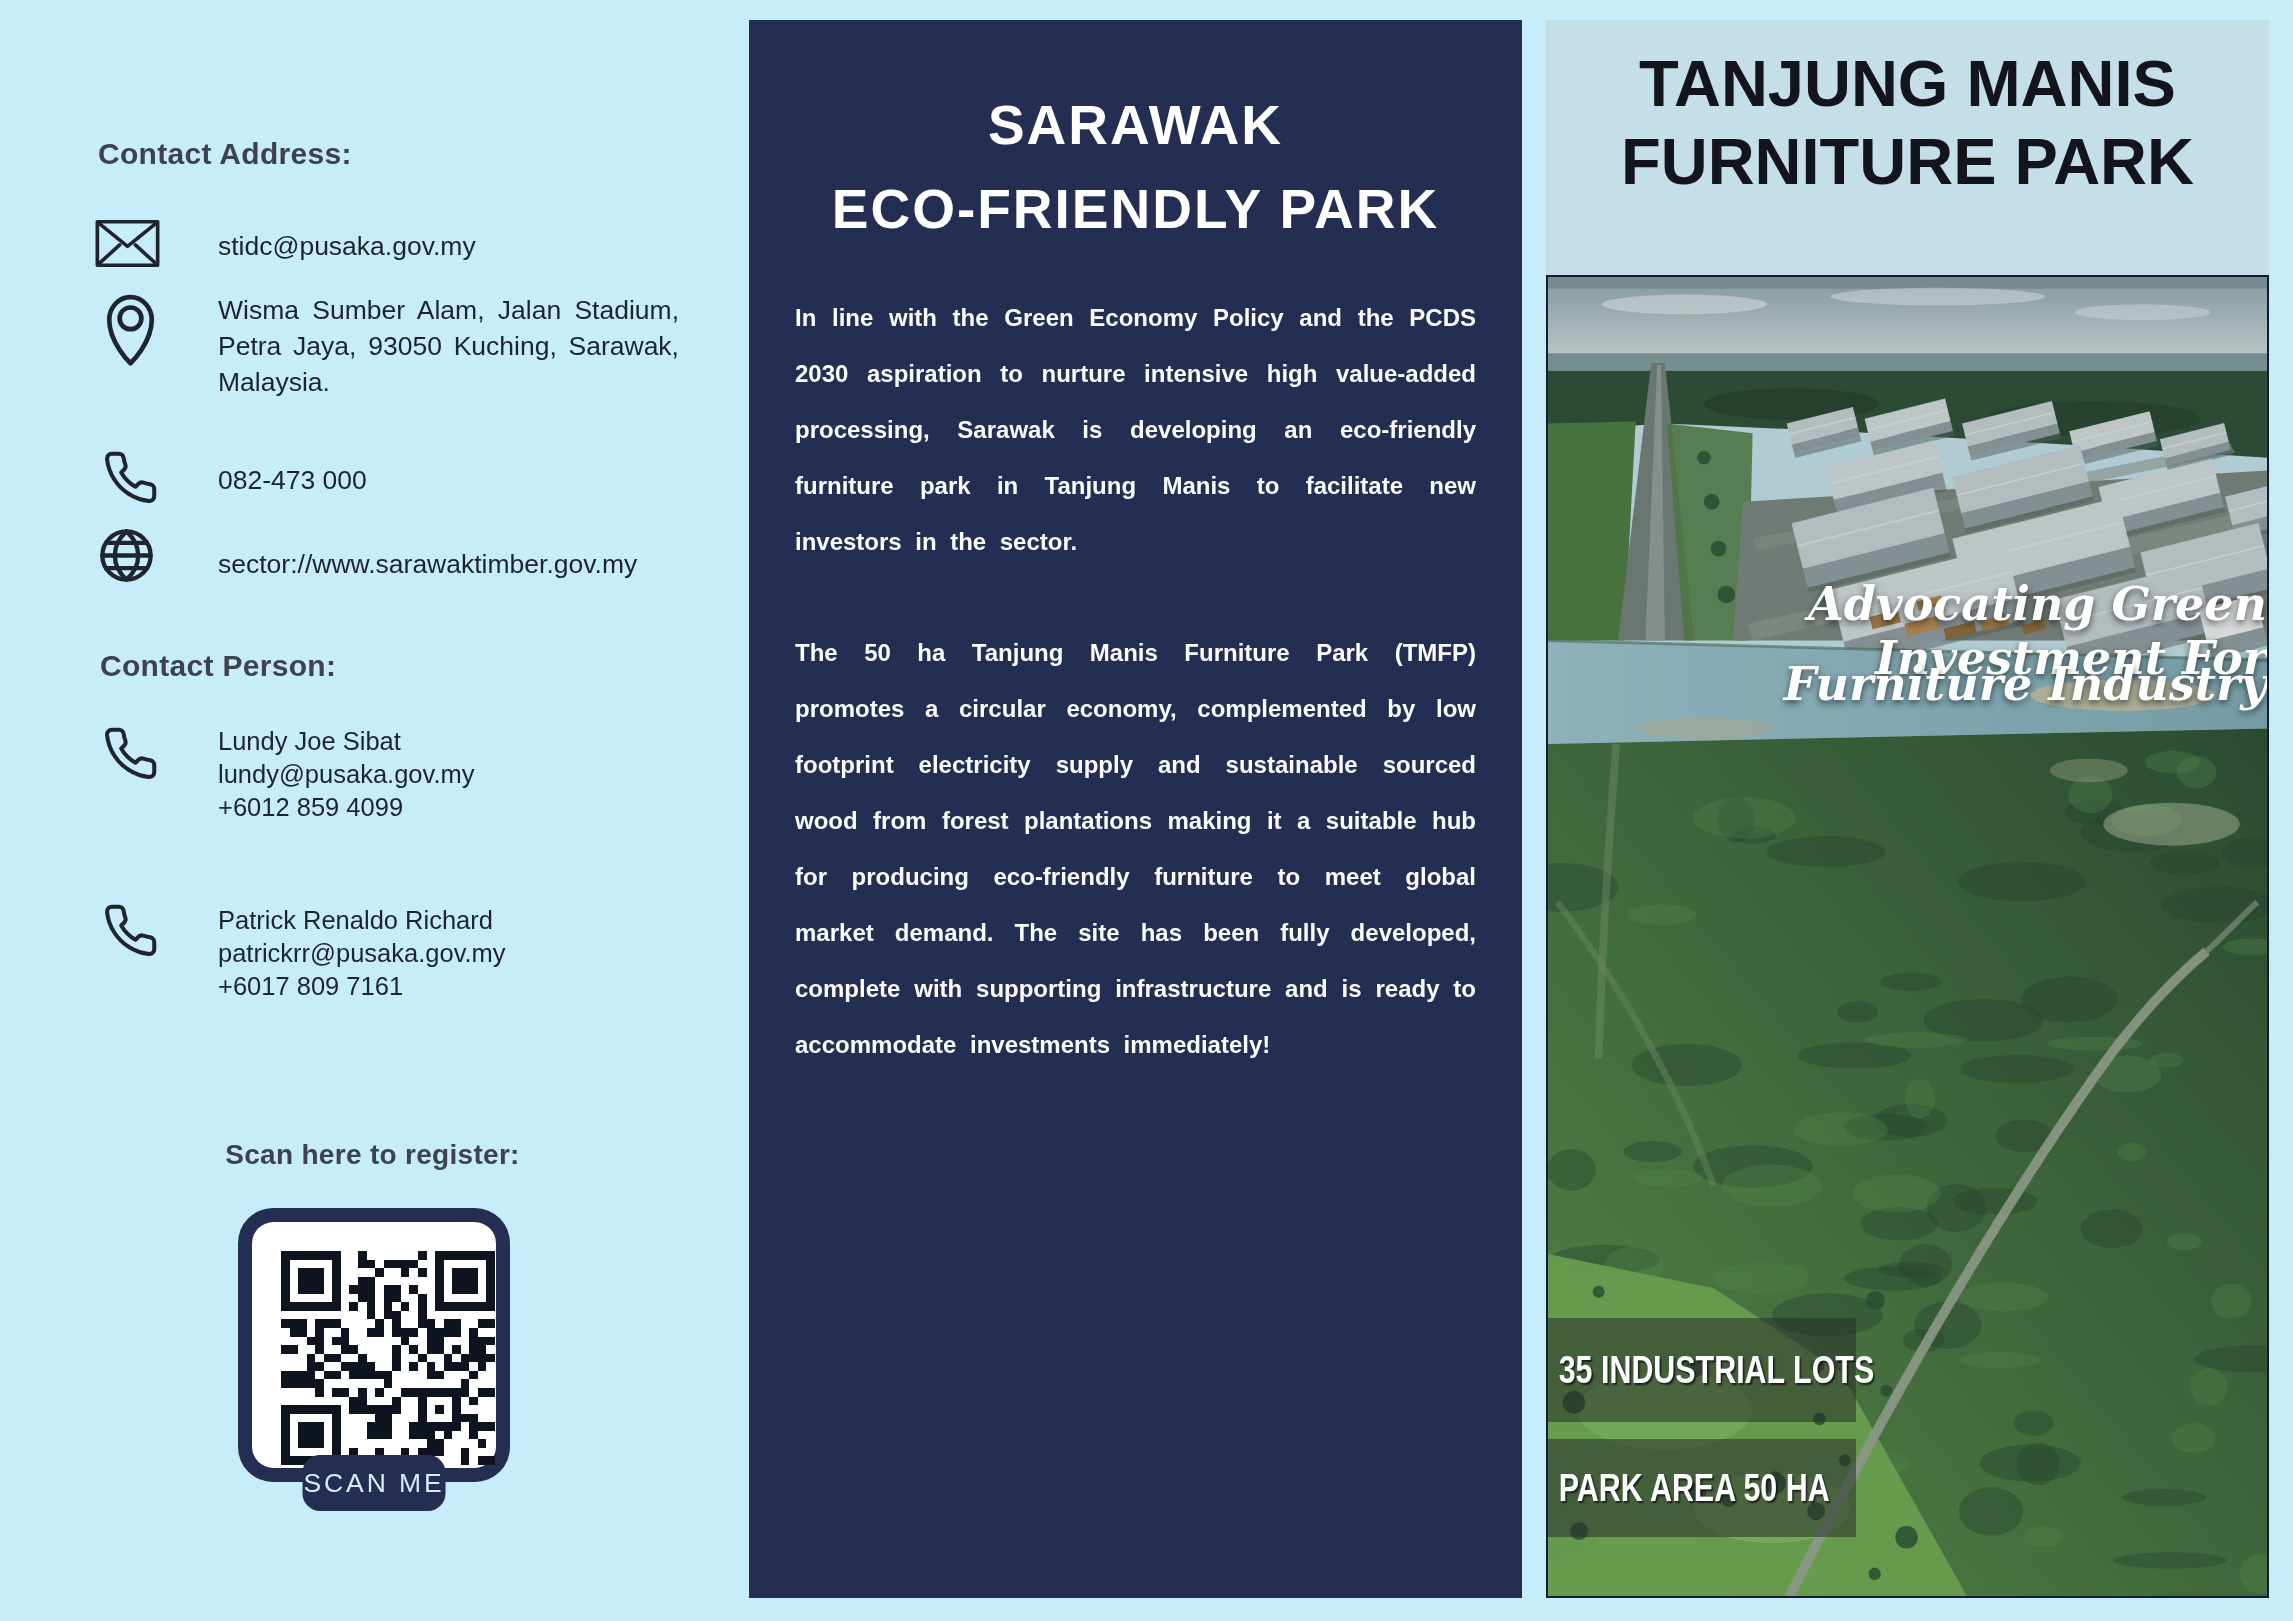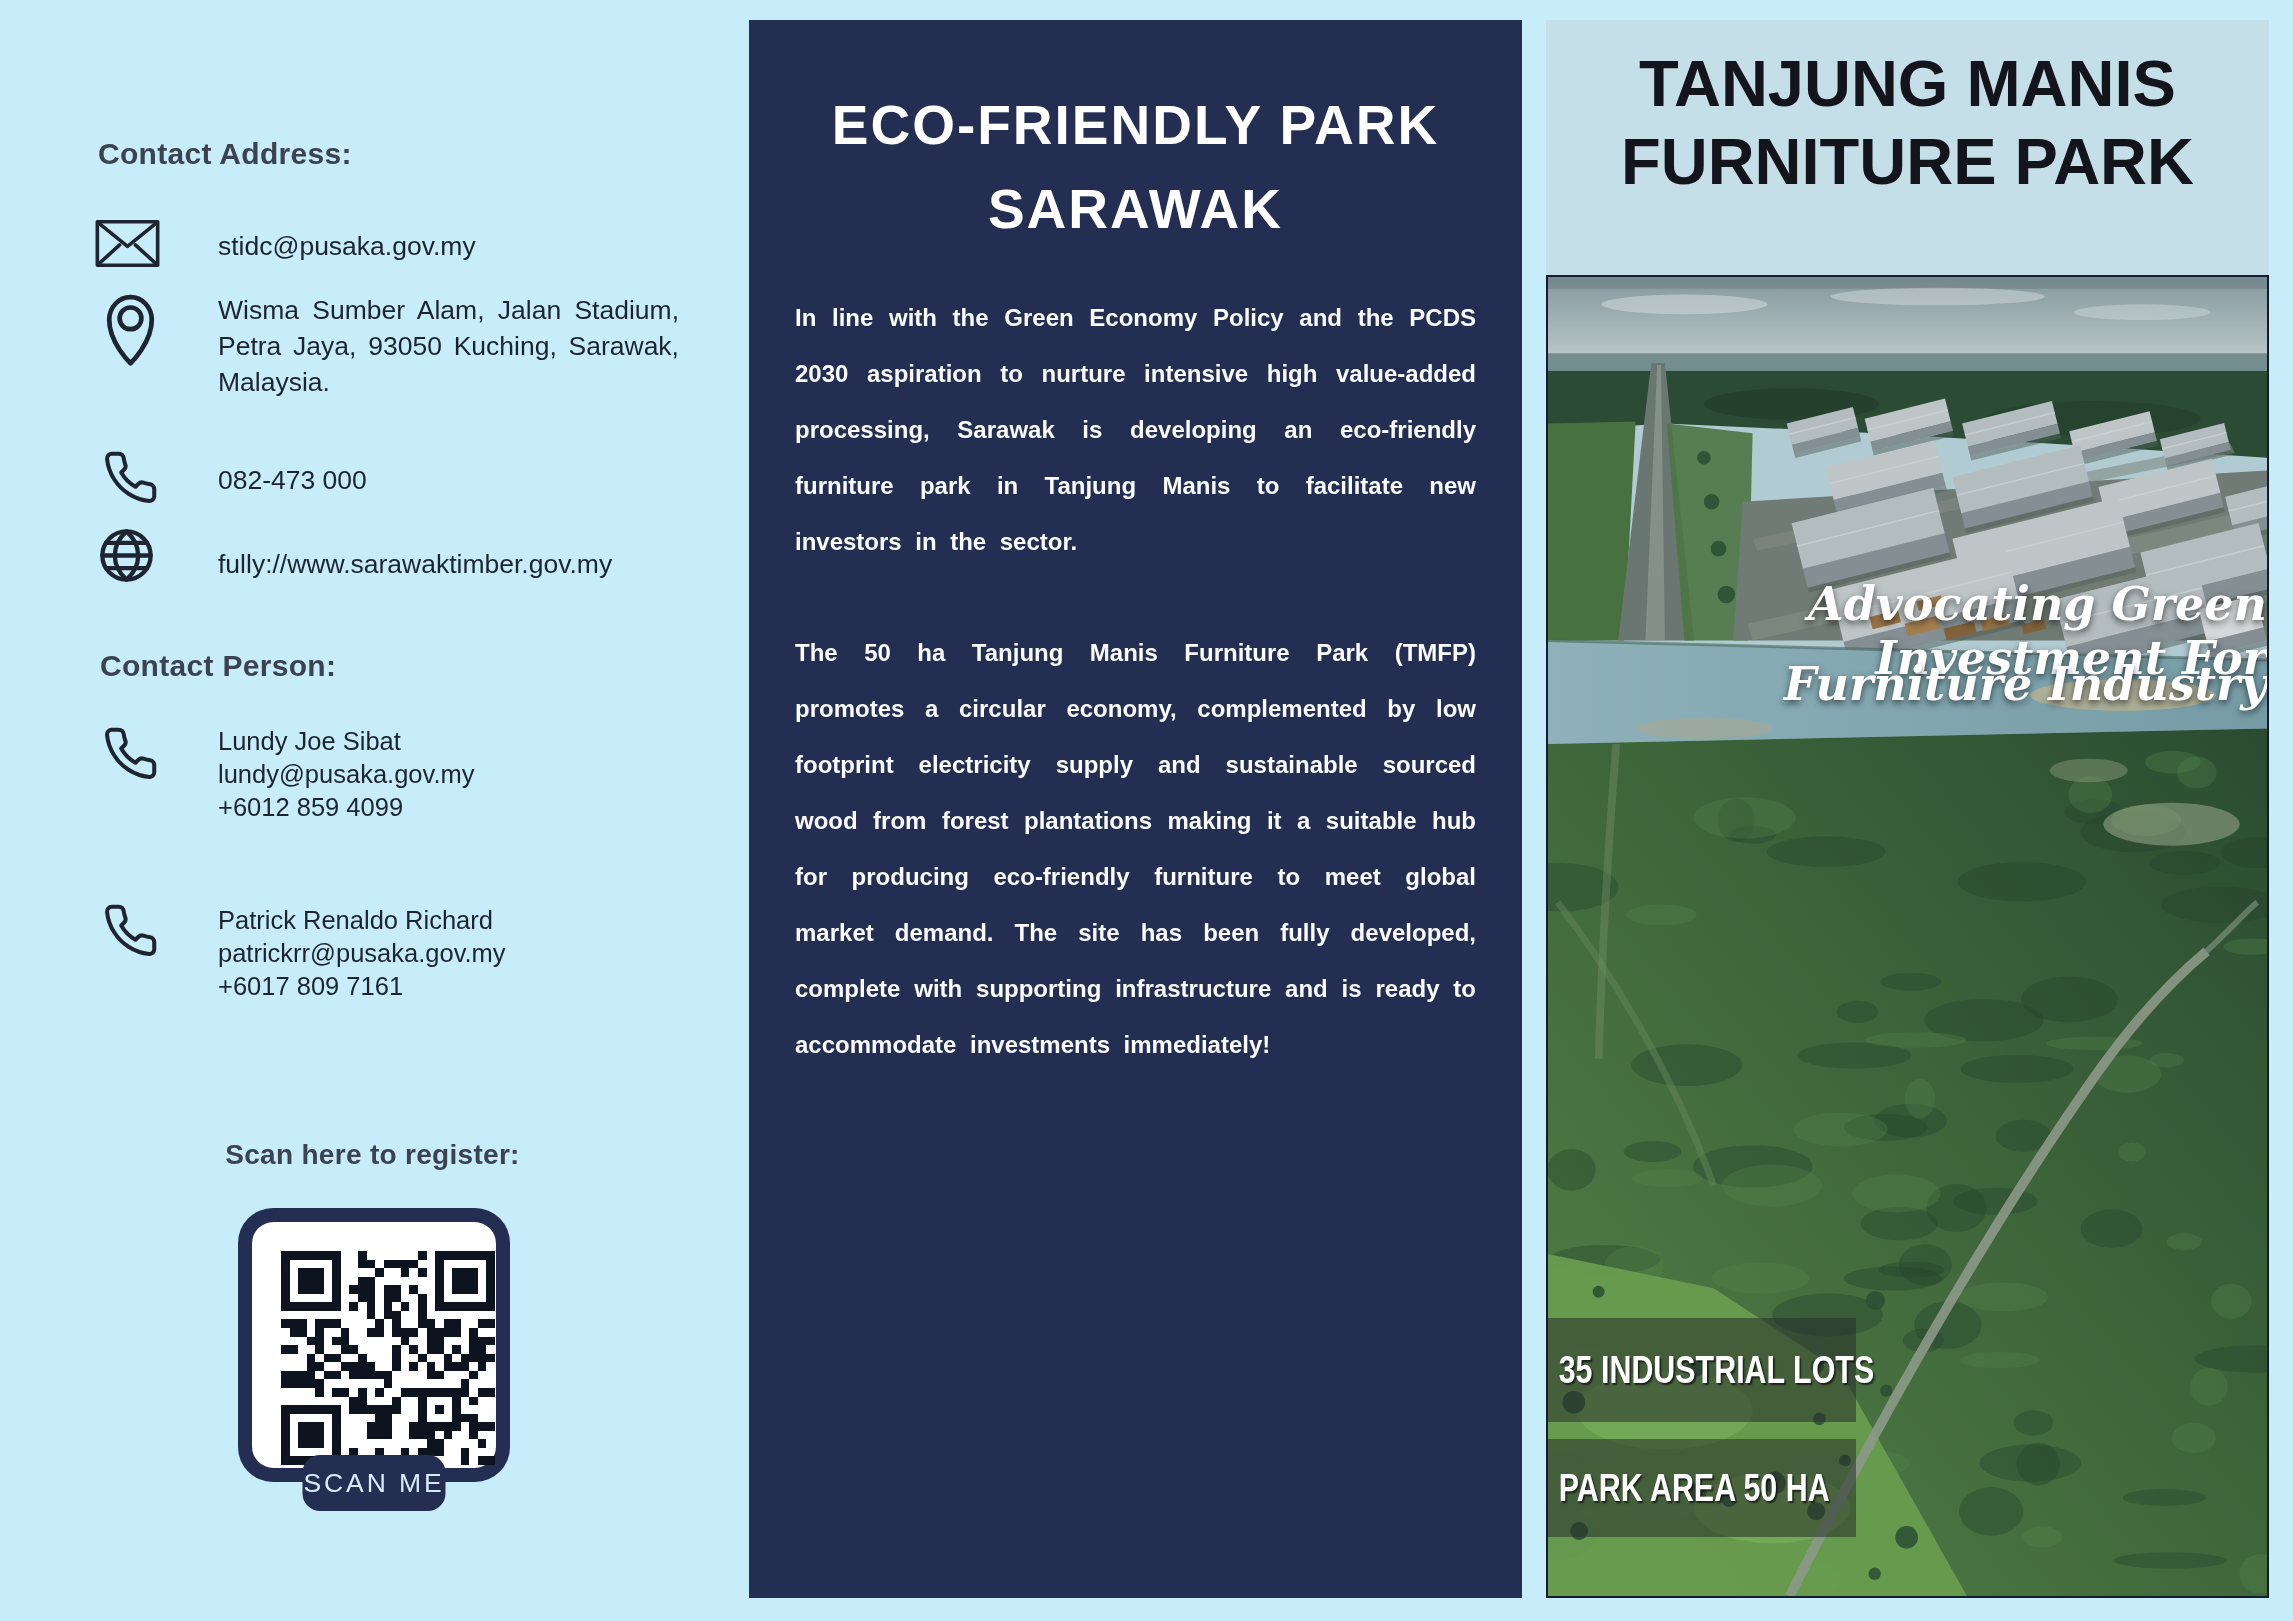--- a/index.html
+++ b/index.html
@@ -84,21 +84,21 @@
 
     <div class="abs icon" style="left:96px;top:525px;">
       <svg width="61" height="61" viewBox="0 0 24 24" stroke-width="1.7">
         <circle cx="12" cy="12" r="9.5"></circle>
         <line x1="2.5" y1="12" x2="21.5" y2="12"></line>
         <line x1="4" y1="7" x2="20" y2="7"></line>
         <line x1="4" y1="17" x2="20" y2="17"></line>
         <path d="M12 2.5 C15 5.2 16.6 8.5 16.6 12 S15 18.8 12 21.5 C9 18.8 7.4 15.5 7.4 12 S9 5.2 12 2.5 Z"></path>
       </svg>
     </div>
-    <div class="abs lp-text" style="left:218px;top:547px;">fully://www.sarawaktimber.gov.my</div>
+    <div class="abs lp-text" style="left:218px;top:547px;">sector://www.sarawaktimber.gov.my</div>
 
     <h2 class="abs lp-h" style="left:100px;top:649px;">Contact Person:</h2>
 
     <div class="abs icon" style="left:102px;top:725px;">
       <svg width="57" height="57" viewBox="0 0 24 24" stroke-width="1.7">
         <path d="M22 16.92v3a2 2 0 0 1-2.18 2 19.79 19.79 0 0 1-8.63-3.07 19.5 19.5 0 0 1-6-6 19.79 19.79 0 0 1-3.07-8.67A2 2 0 0 1 4.11 2h3a2 2 0 0 1 2 1.72 12.84 12.84 0 0 0 .7 2.81 2 2 0 0 1-.45 2.11L8.09 9.91a16 16 0 0 0 6 6l1.27-1.27a2 2 0 0 1 2.11-.45 12.84 12.84 0 0 0 2.81.7A2 2 0 0 1 22 16.92z"></path>
       </svg>
     </div>
     <div class="abs" style="left:218px;top:725px;">
       <div class="person">Lundy Joe Sibat</div>
@@ -427,22 +427,22 @@
               <rect x="24" y="24" width="1" height="1"></rect>
             </g>
         </svg>
       </div>
       <div class="scanme">SCAN ME</div>
     </div>
   </div>
 
   <section class="abs mid">
     <h1 class="mid-title">
+      <span style="display:block">SARAWAK</span>
       <span style="display:block">ECO-FRIENDLY PARK</span>
-      <span style="display:block">SARAWAK</span>
     </h1>
     <p class="p1">In line with the Green Economy Policy and the PCDS 2030 aspiration to nurture intensive high value-added processing, Sarawak is developing an eco-friendly furniture park in Tanjung Manis to facilitate new investors in the sector.</p>
     <p class="p2">The 50 ha Tanjung Manis Furniture Park (TMFP) promotes a circular economy, complemented by low footprint electricity supply and sustainable sourced wood from forest plantations making it a suitable hub for producing eco-friendly furniture to meet global market demand. The site has been fully developed, complete with supporting infrastructure and is ready to accommodate investments immediately!</p>
   </section>
 
   <section class="abs rp">
     <h1 class="rp-title">
       <span style="display:block">TANJUNG MANIS</span>
       <span style="display:block">FURNITURE PARK</span>
     </h1>

